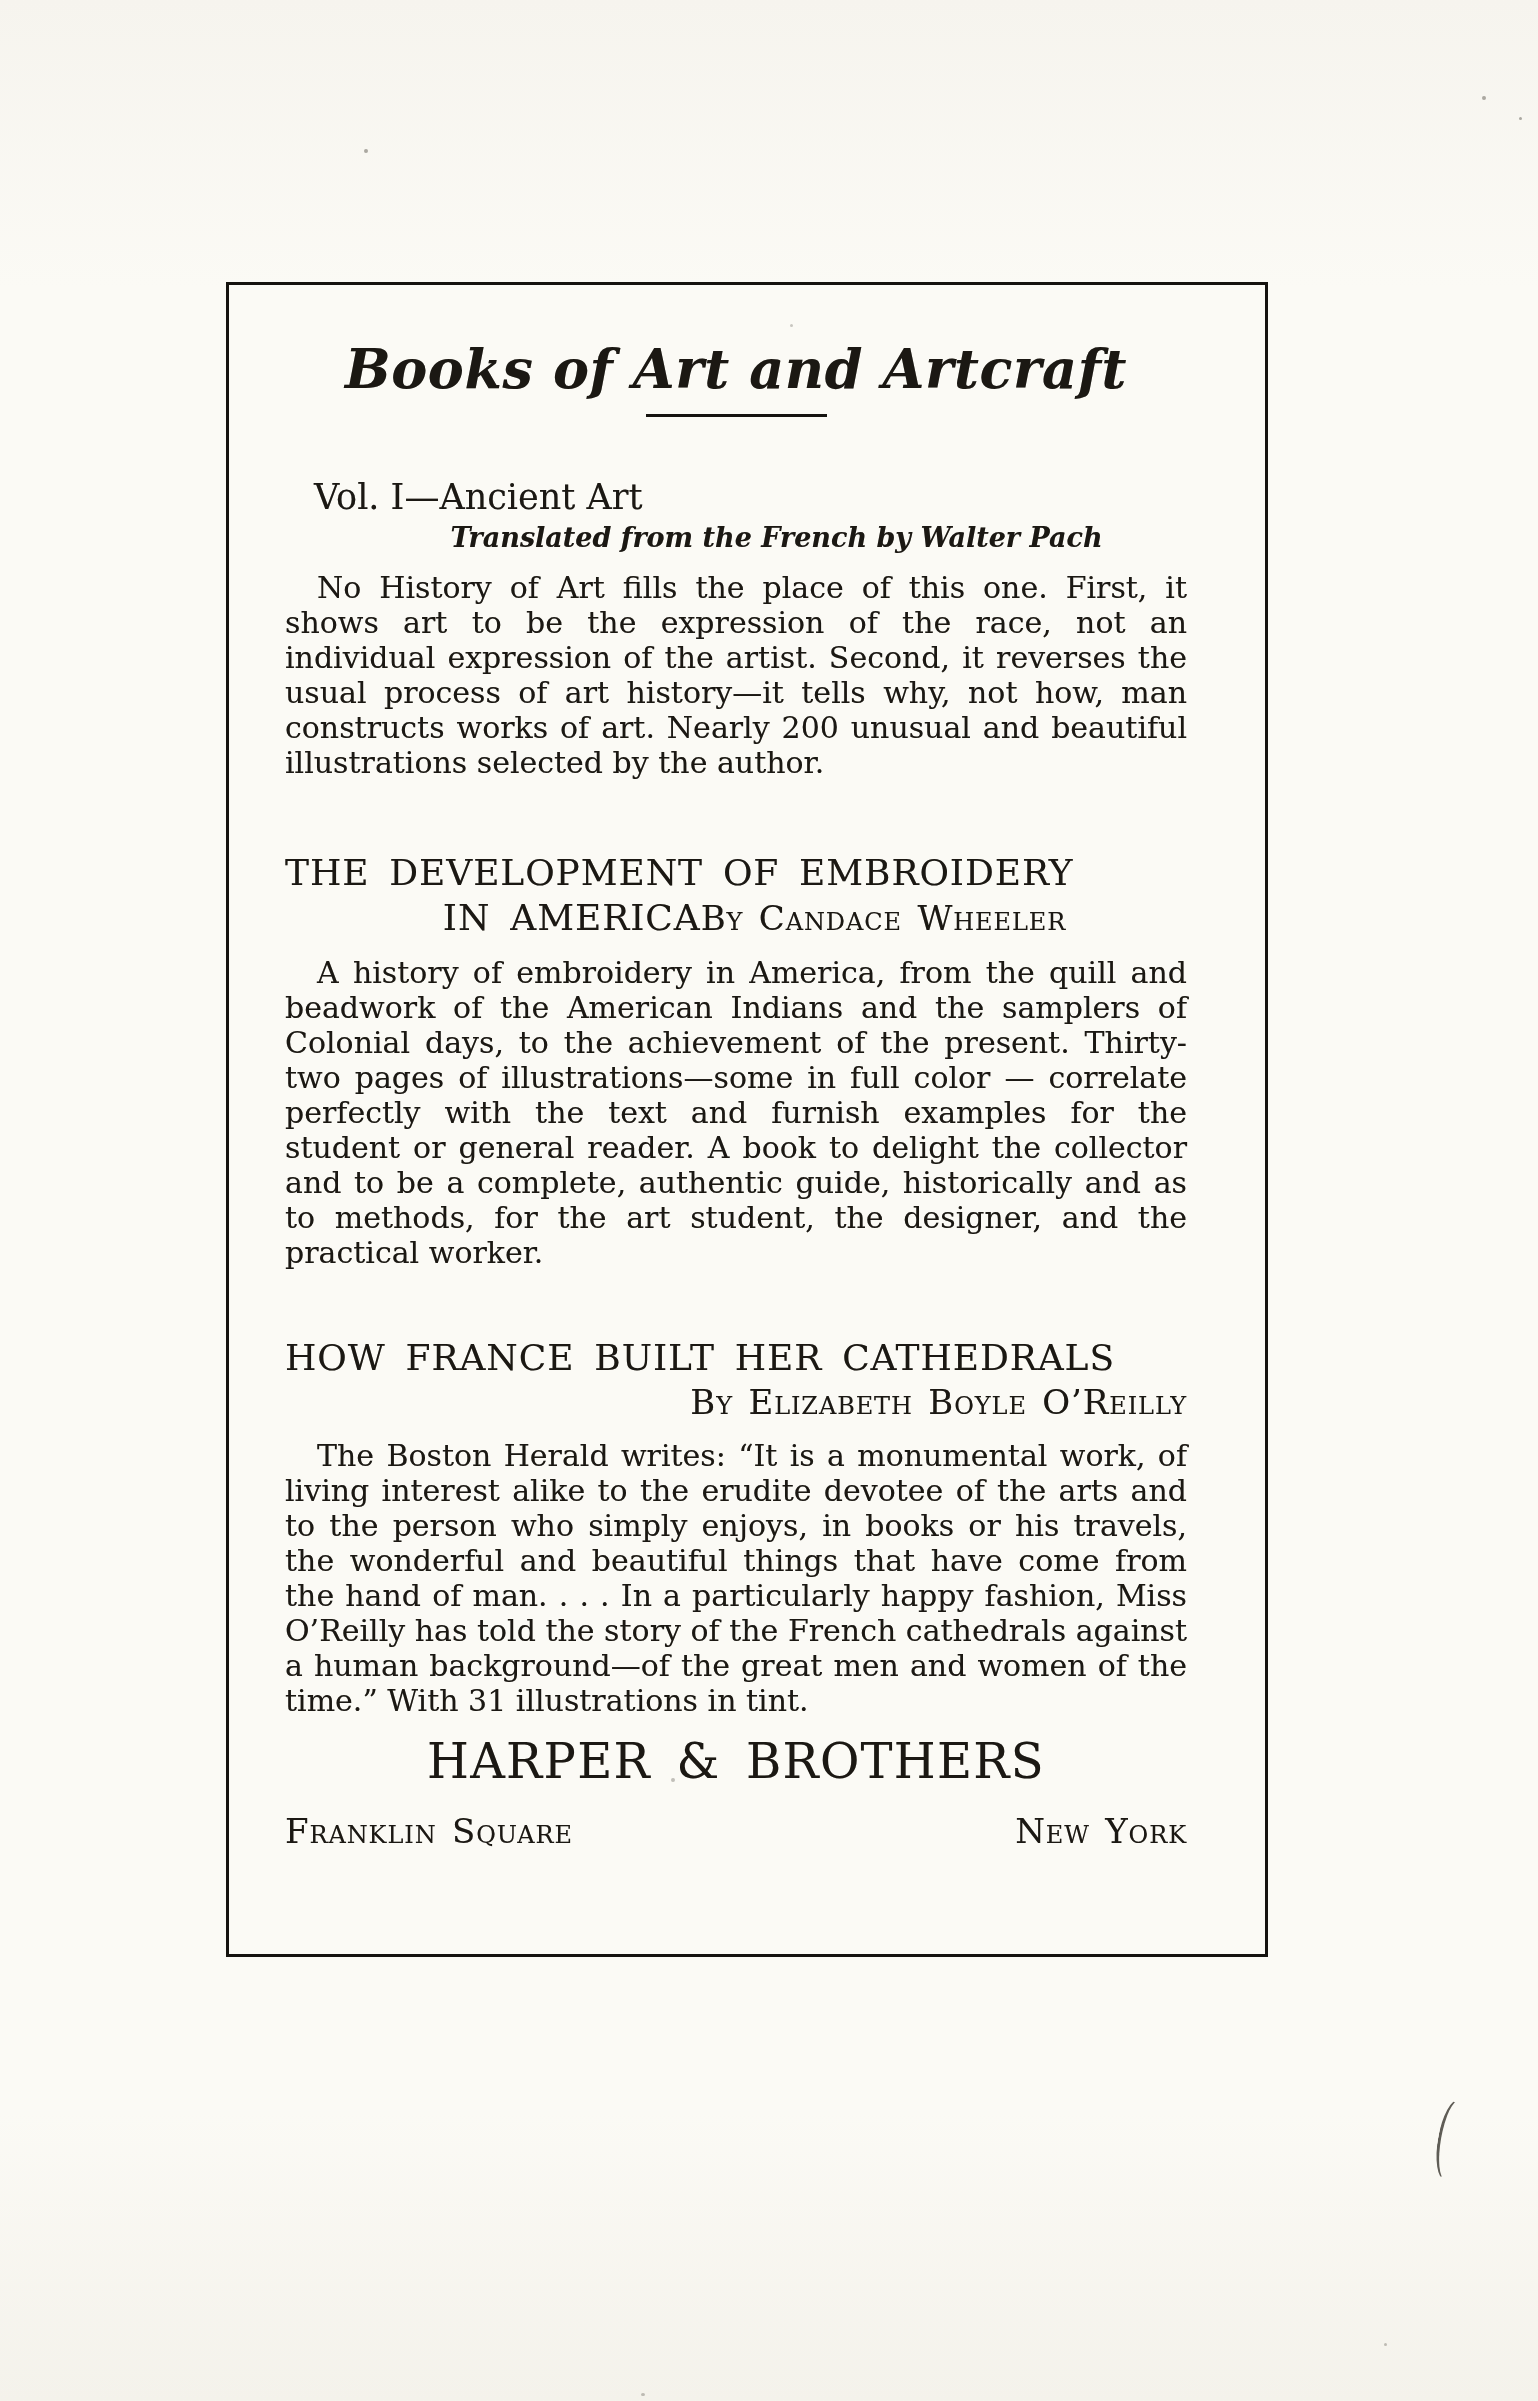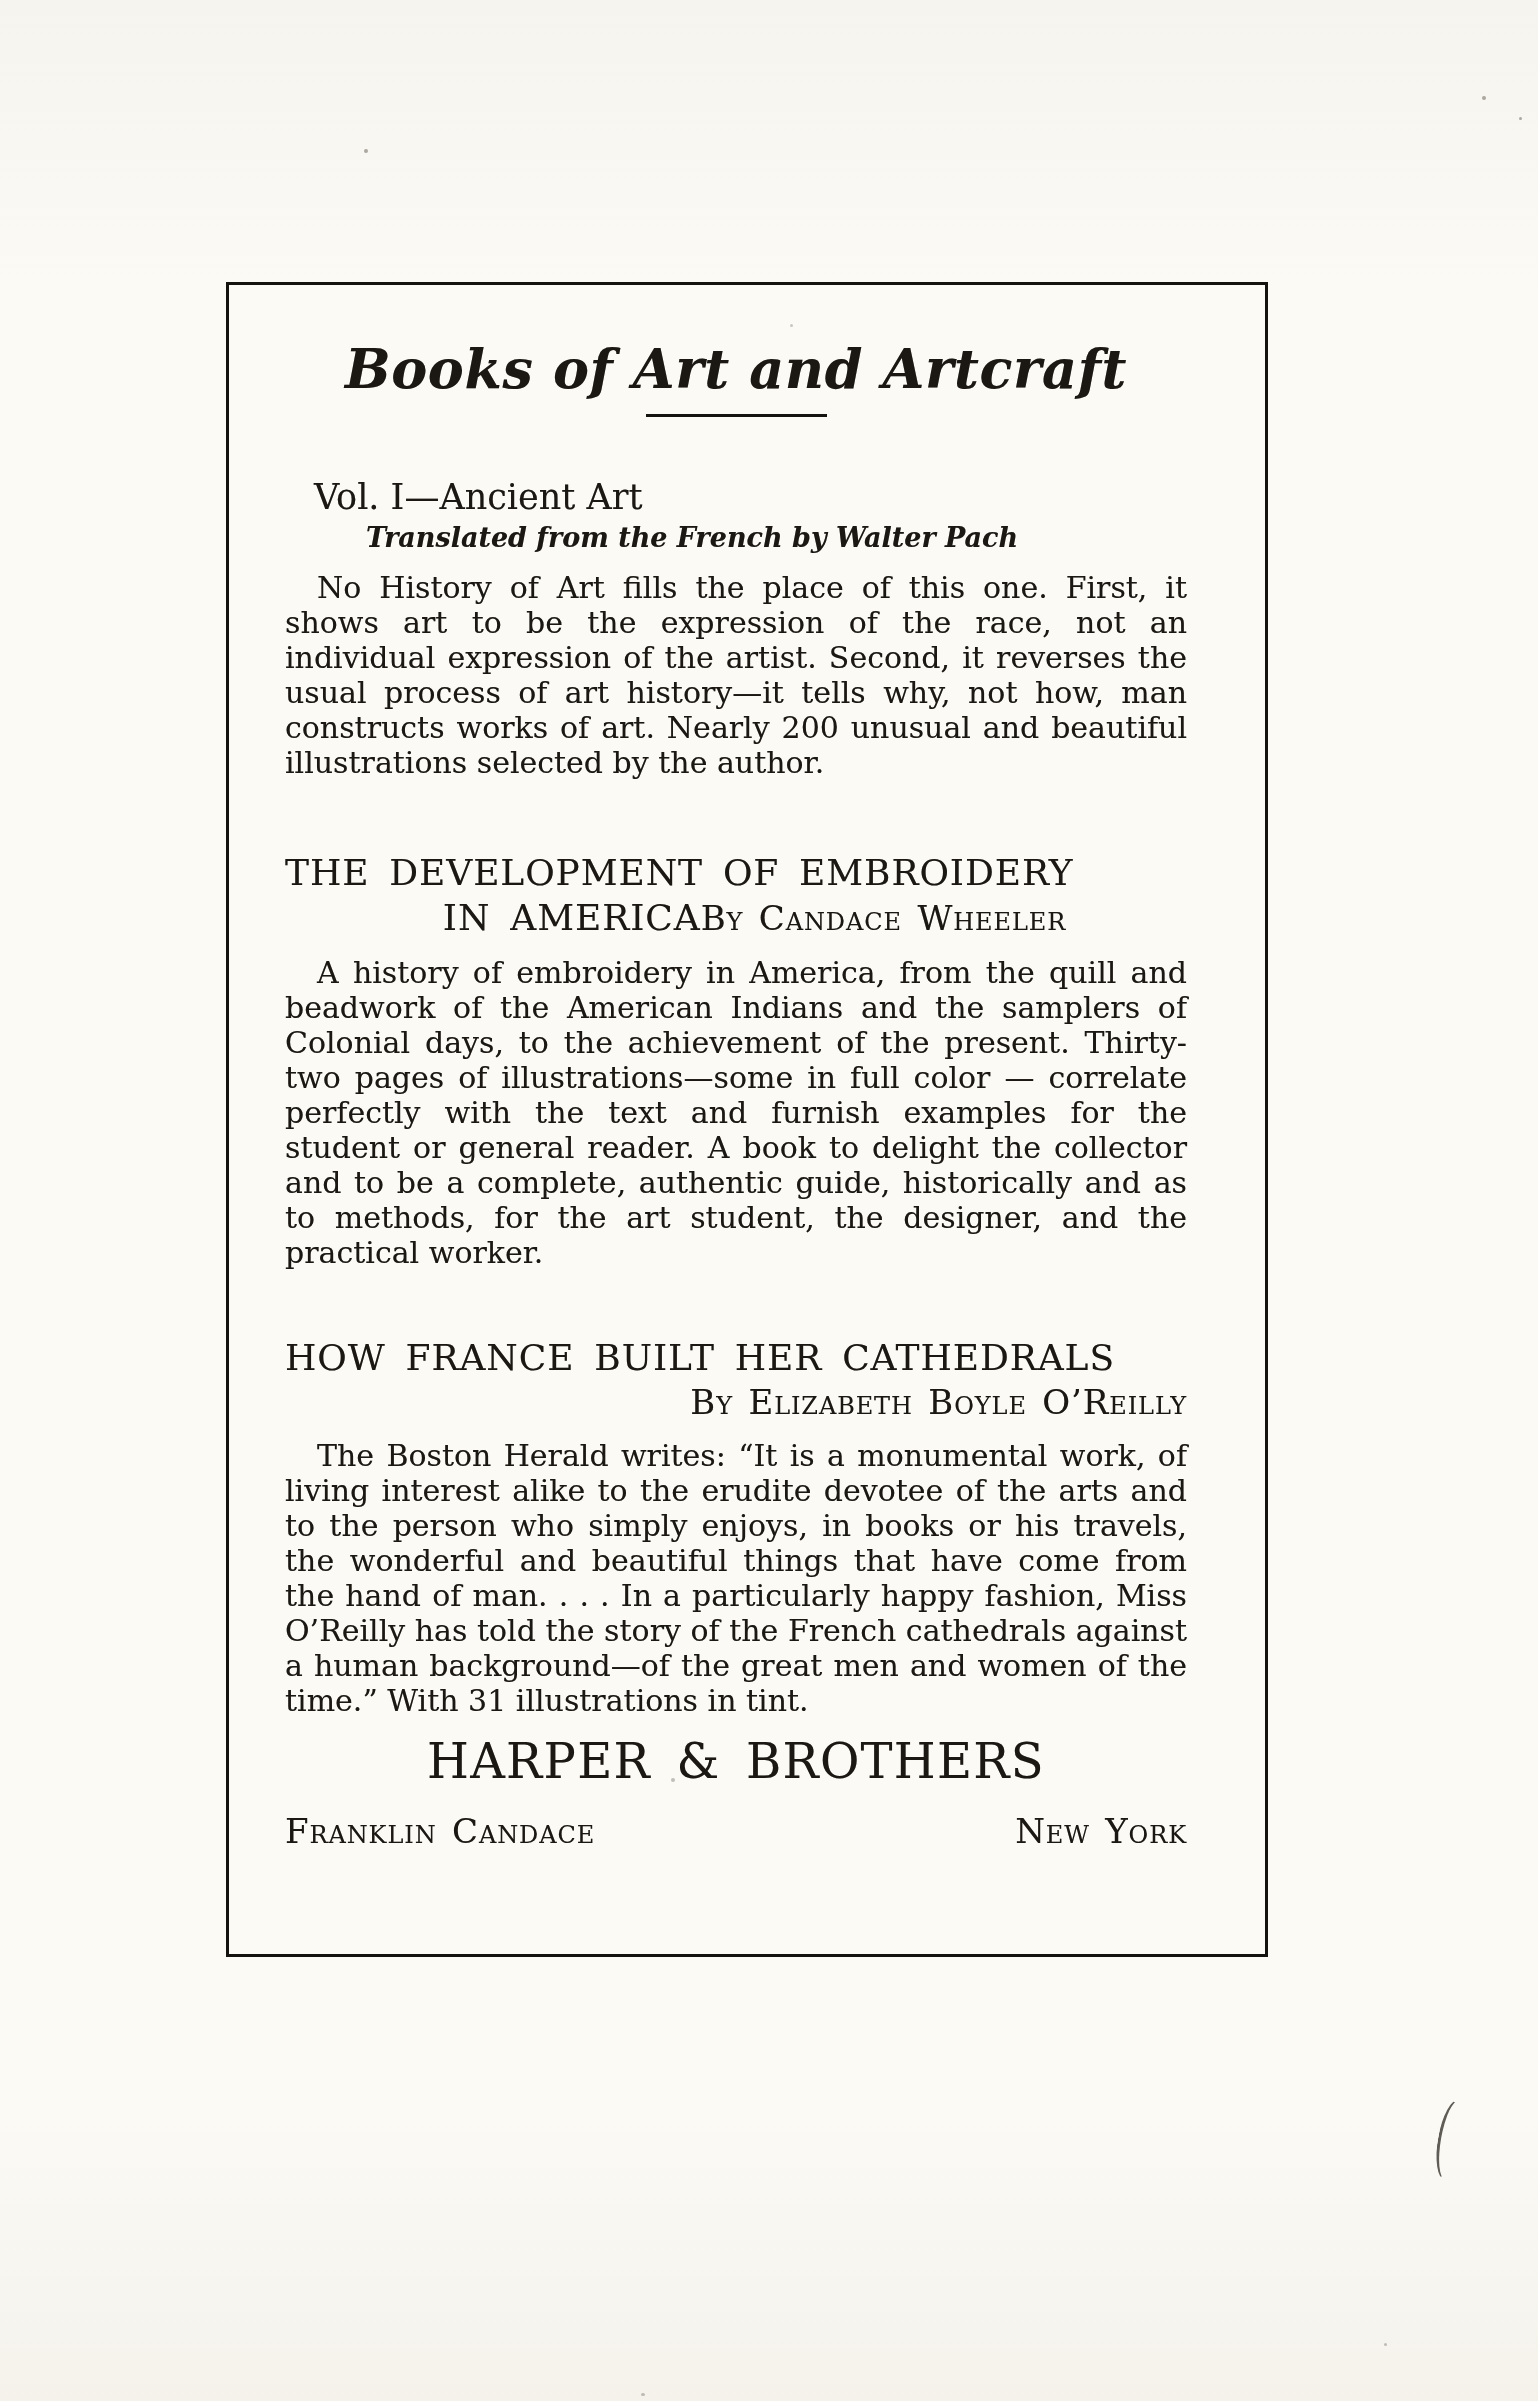--- a/index.html
+++ b/index.html
@@ -67,20 +67,21 @@
   .byline-right { display: block; text-align: right; margin-top: 8.9px; }
 
   .subtitle { font-size: 35px; line-height: 1; margin-top: 10px; padding-left: 29px; }
   .note {
     font-size: 27px;
     line-height: 1;
     font-style: italic;
     font-weight: 600;
     margin-top: 8.9px;
     padding-left: 81px;
+    text-align: center;
   }
 
   .body {
     margin: 19px 0 0;
     font-size: 30px;
     line-height: 35px;
     text-align: justify;
     text-indent: 32px;
   }
   .body .it { }
@@ -149,21 +150,21 @@
 
     <section class="sec3">
       <div class="h">HOW FRANCE BUILT HER CATHEDRALS</div>
       <span class="byline byline-right">By Elizabeth Boyle O’Reilly</span>
       <p class="body"><span>The Boston </span><span class="it">Herald</span><span> writes: “It is a monumental work, of living interest alike to the erudite devotee of the arts and to the person who simply enjoys, in books or his travels, the wonderful and beautiful things that have come from the hand of man. . . . In a particularly happy fashion, Miss O’Reilly has told the story of the French cathedrals against a human background—of the great men and women of the time.” </span><span class="it">With 31 illustrations in tint.</span></p>
     </section>
 
     <div class="publisher">HARPER &amp; BROTHERS</div>
 
     <div class="footer">
-      <span class="byline">Franklin Candace</span>
+      <span class="byline">Franklin Square</span>
       <span class="byline">New York</span>
     </div>
 
   </div>
 
   <div class="speck" style="left:1482px; top:96px; width:3.8px; height:3.8px;"></div>
   <div class="speck" style="left:1519px; top:117px; width:3.2px; height:3.2px;"></div>
   <div class="speck" style="left:364px; top:149px; width:3.8px; height:3.8px;"></div>
   <div class="speck" style="left:790px; top:324px; width:3.2px; height:3.2px; opacity:0.35;"></div>
   <div class="speck" style="left:671px; top:1778px; width:3.8px; height:3.8px; opacity:0.4;"></div>

